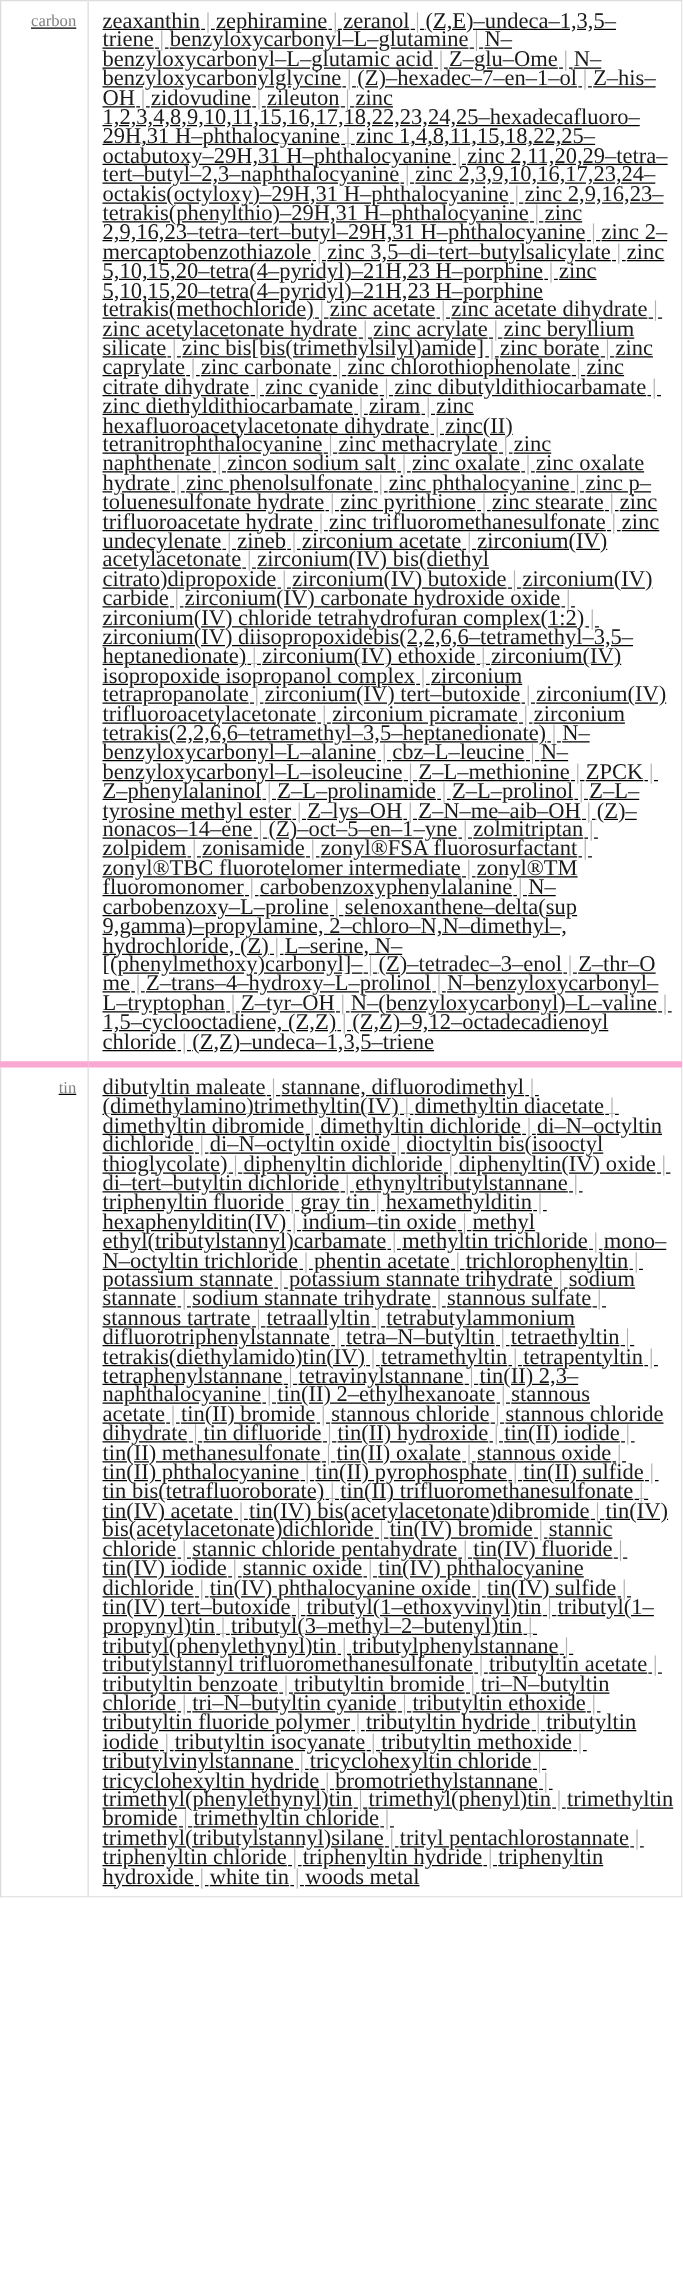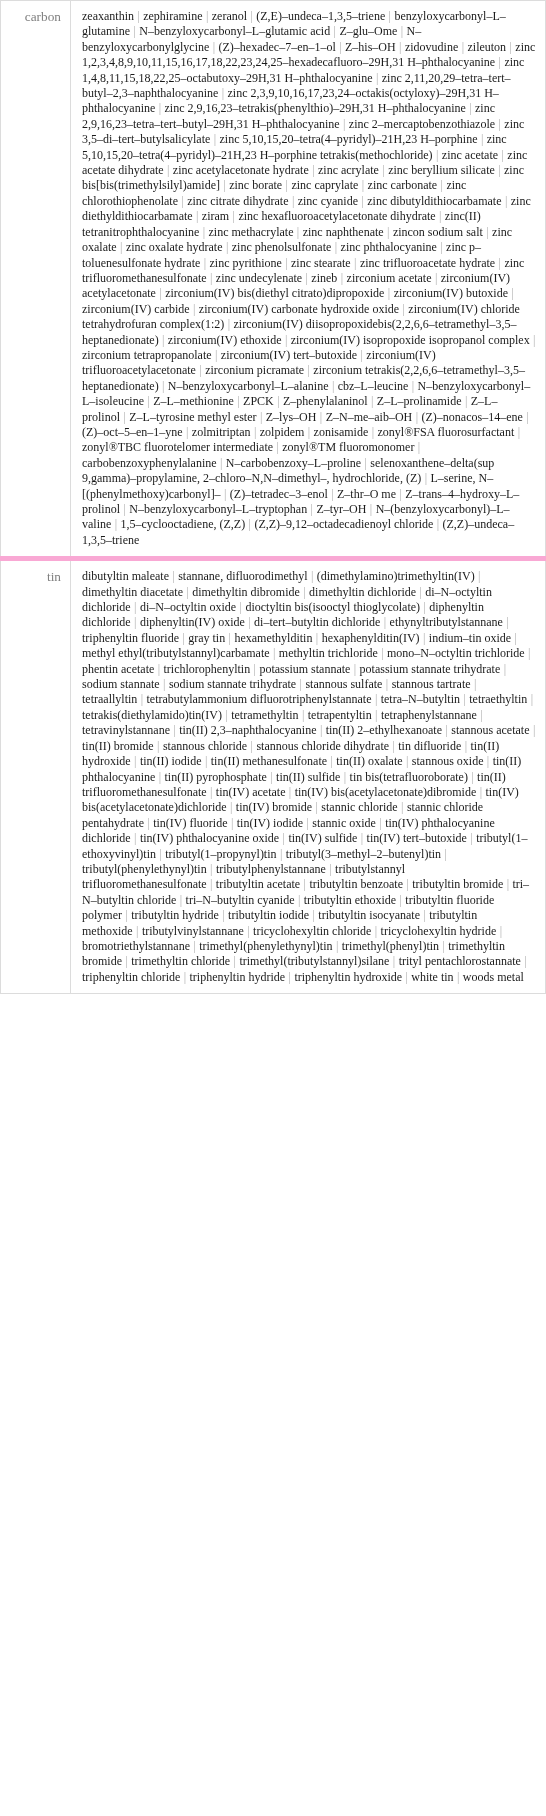--- a/index.html
+++ b/index.html
@@ -10,20 +10,21 @@
   }
   body {
     width: 546px;
     font-family: "Liberation Serif", "DejaVu Serif", serif;
   }
   #chem-table {
     width: 546px;
     border: 1px solid #dcdcdc;
     border-collapse: collapse;
     background: #ffffff;
+    text-decoration: underline;
   }
   #chem-table tr.data-row + tr.data-row > td {
     border-top: 5px solid #f9a8d4;
   }
   td.label-cell {
     width: 70px;
     min-width: 70px;
     max-width: 70px;
     border-right: 1px solid #dcdcdc;
     vertical-align: top;
@@ -31,21 +32,21 @@
     padding: 8px 9px 8px 4px;
     color: #808080;
     font-size: 13.3px;
     line-height: 15.4px;
     white-space: nowrap;
   }
   td.content-cell {
     vertical-align: top;
     padding: 8px 6px 8px 11px;
     color: #1a1a1a;
-    font-size: 12px;
+    font-size: 18px;
     line-height: 15.4px;
     text-align: left;
   }
   .item {
     color: #1a1a1a;
     white-space: normal;
   }
   .sep {
     color: #b0b0b0;
     padding: 0 1px;

